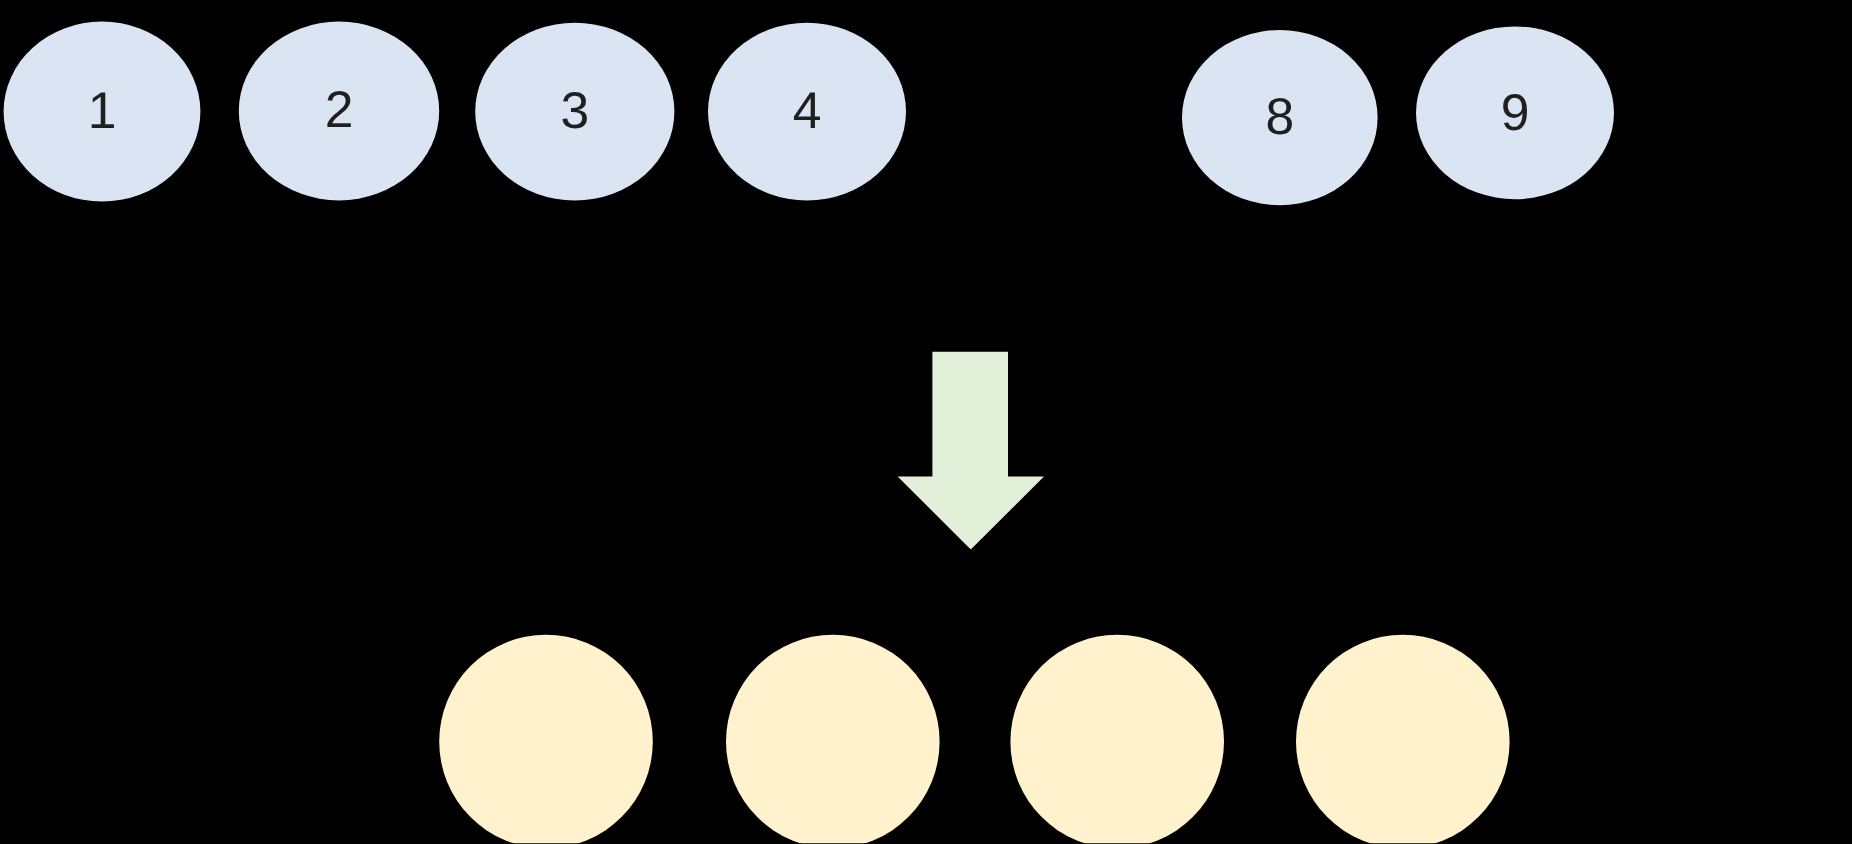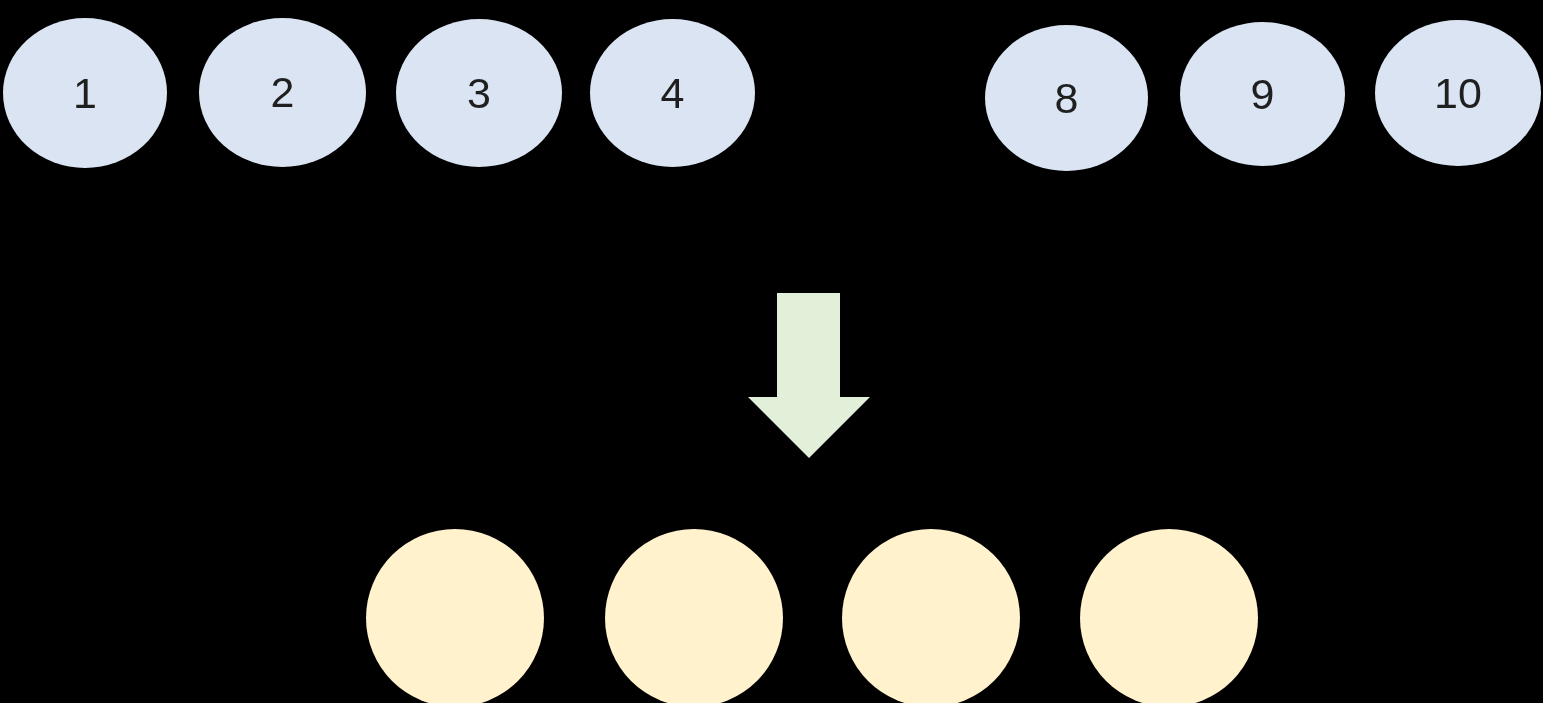--- a/index.html
+++ b/index.html
@@ -78,23 +78,20 @@
   </div>
   <div class="node-ellipse e4">
     <span class="node-label">4</span>
   </div>
   <div class="node-ellipse e8">
     <span class="node-label">8</span>
   </div>
   <div class="node-ellipse e9">
     <span class="node-label">9</span>
   </div>
-  <div class="node-ellipse e10">
-    <span class="node-label">10</span>
-  </div>
 
   <svg class="down-arrow" viewBox="0 0 122 165" xmlns="http://www.w3.org/2000/svg" aria-hidden="true">
     <polygon points="29,0 92,0 92,104 122,104 61,165 0,104 29,104"></polygon>
   </svg>
 
   <div class="result-circle c1"></div>
   <div class="result-circle c2"></div>
   <div class="result-circle c3"></div>
   <div class="result-circle c4"></div>
 

